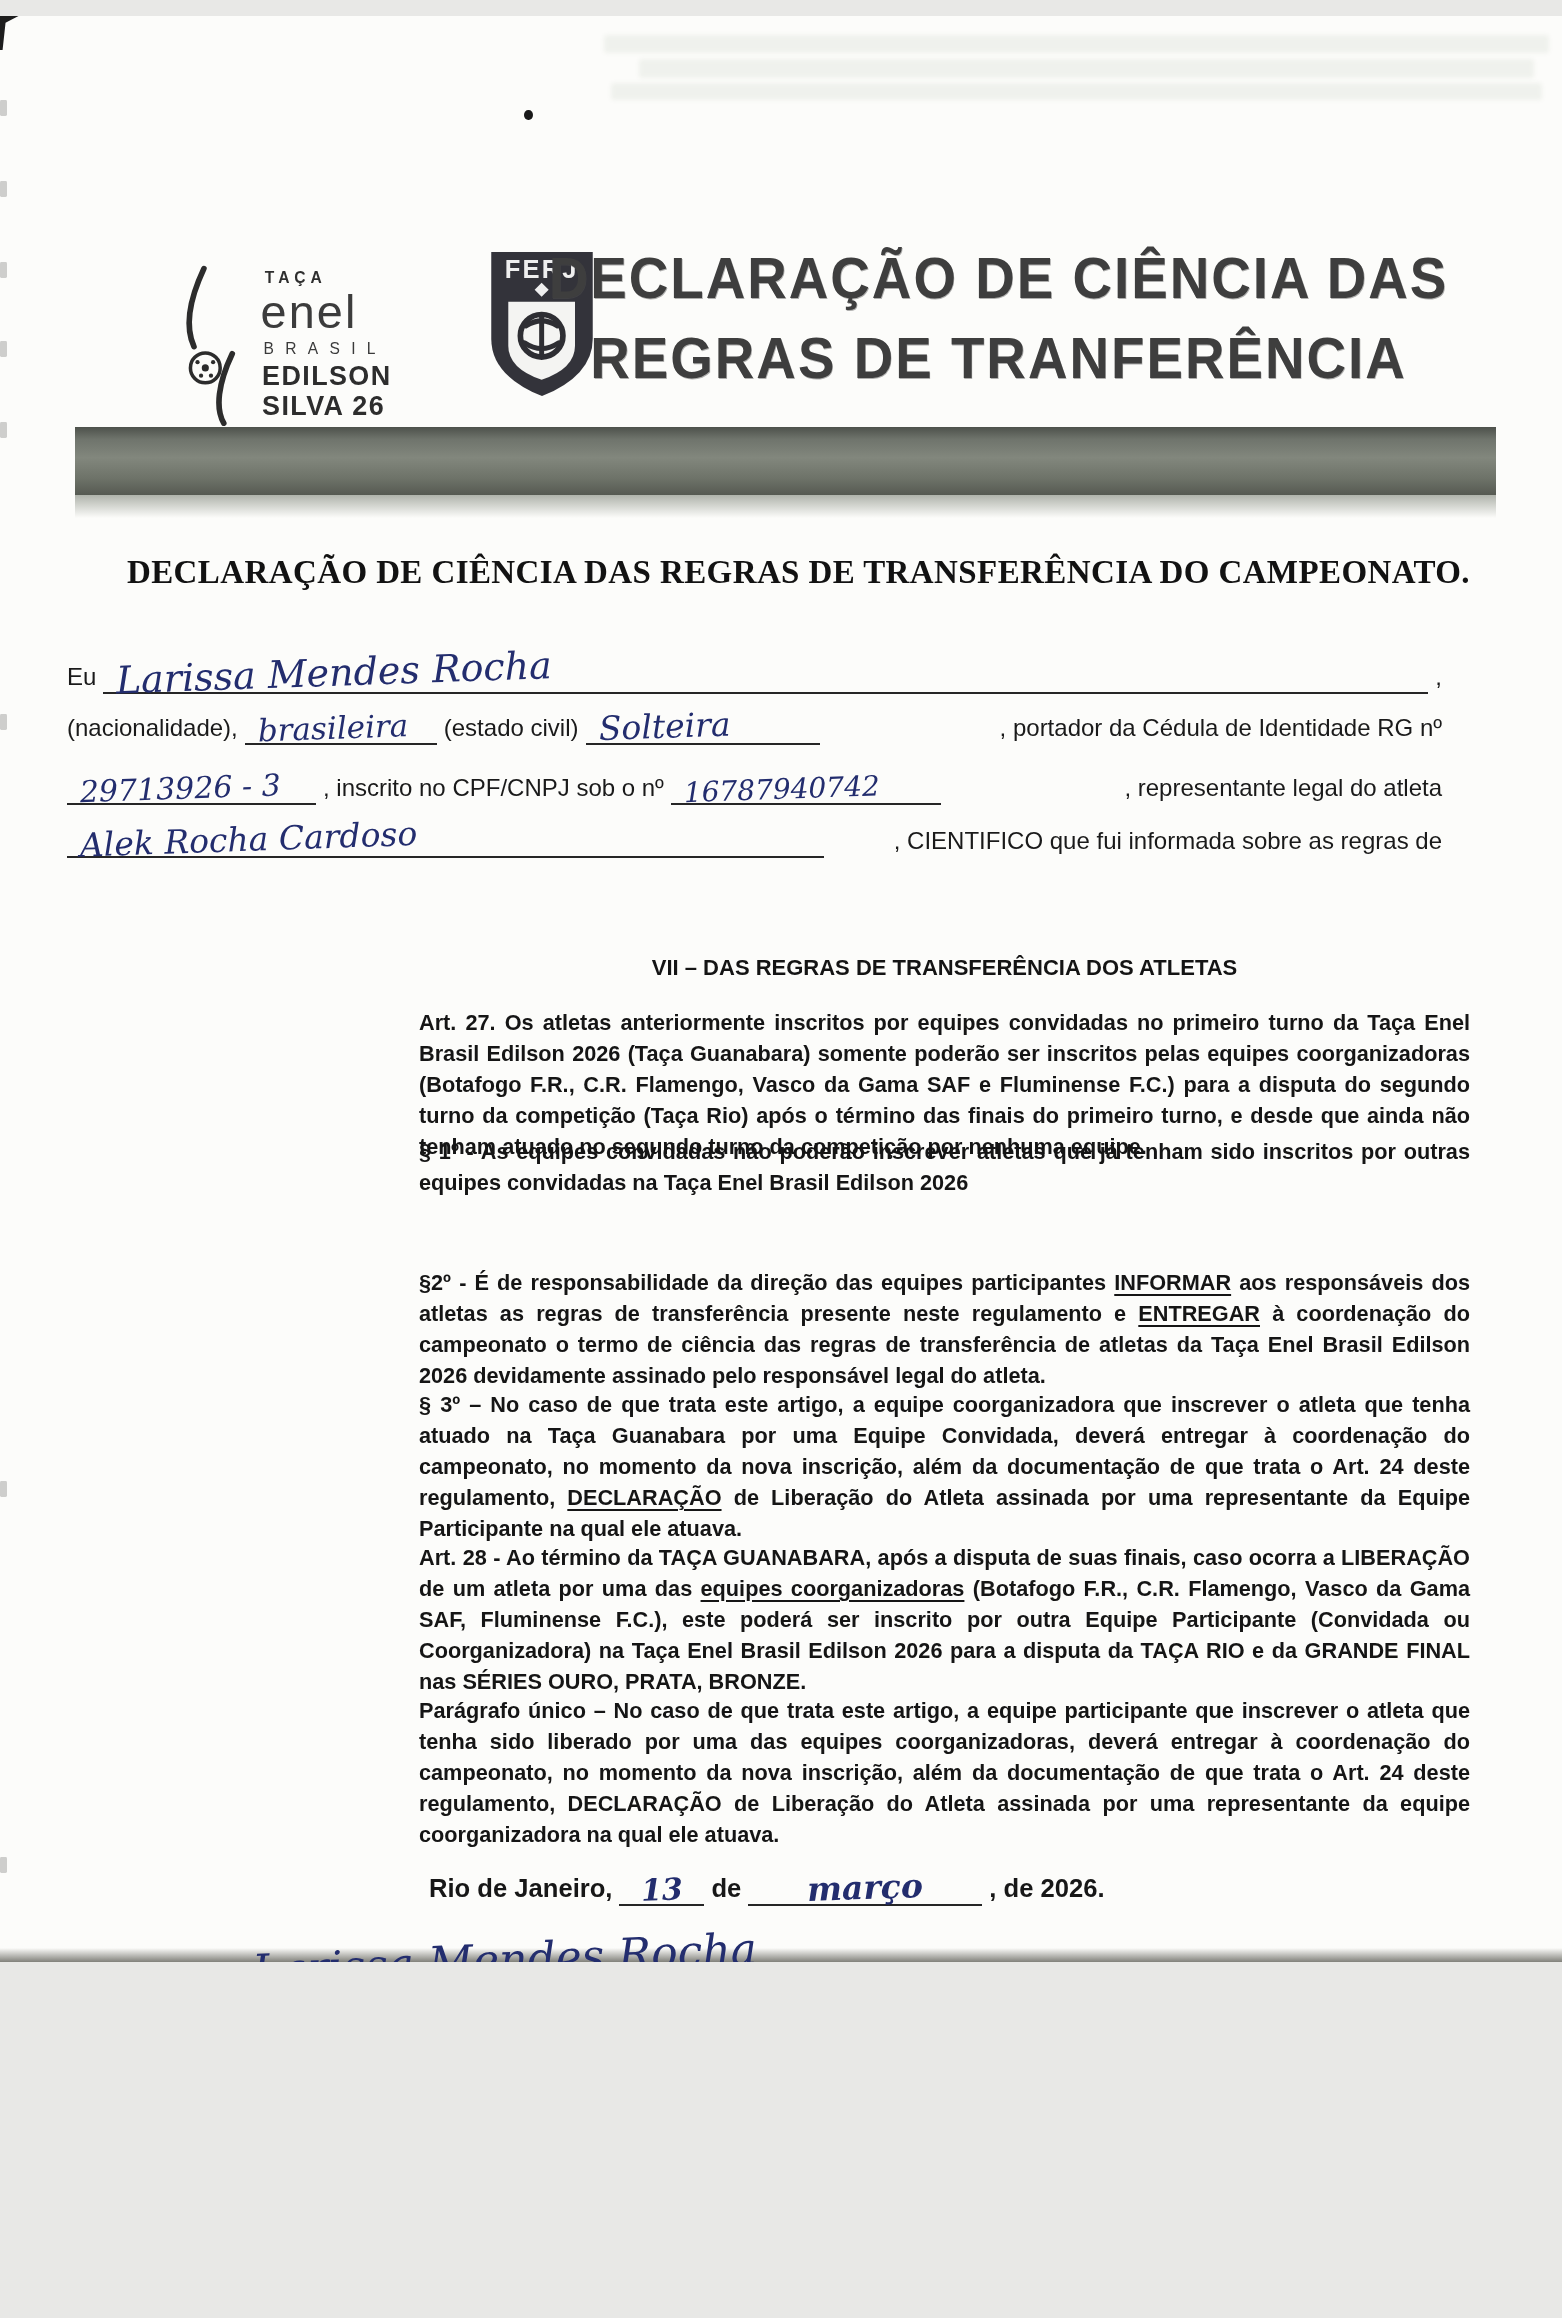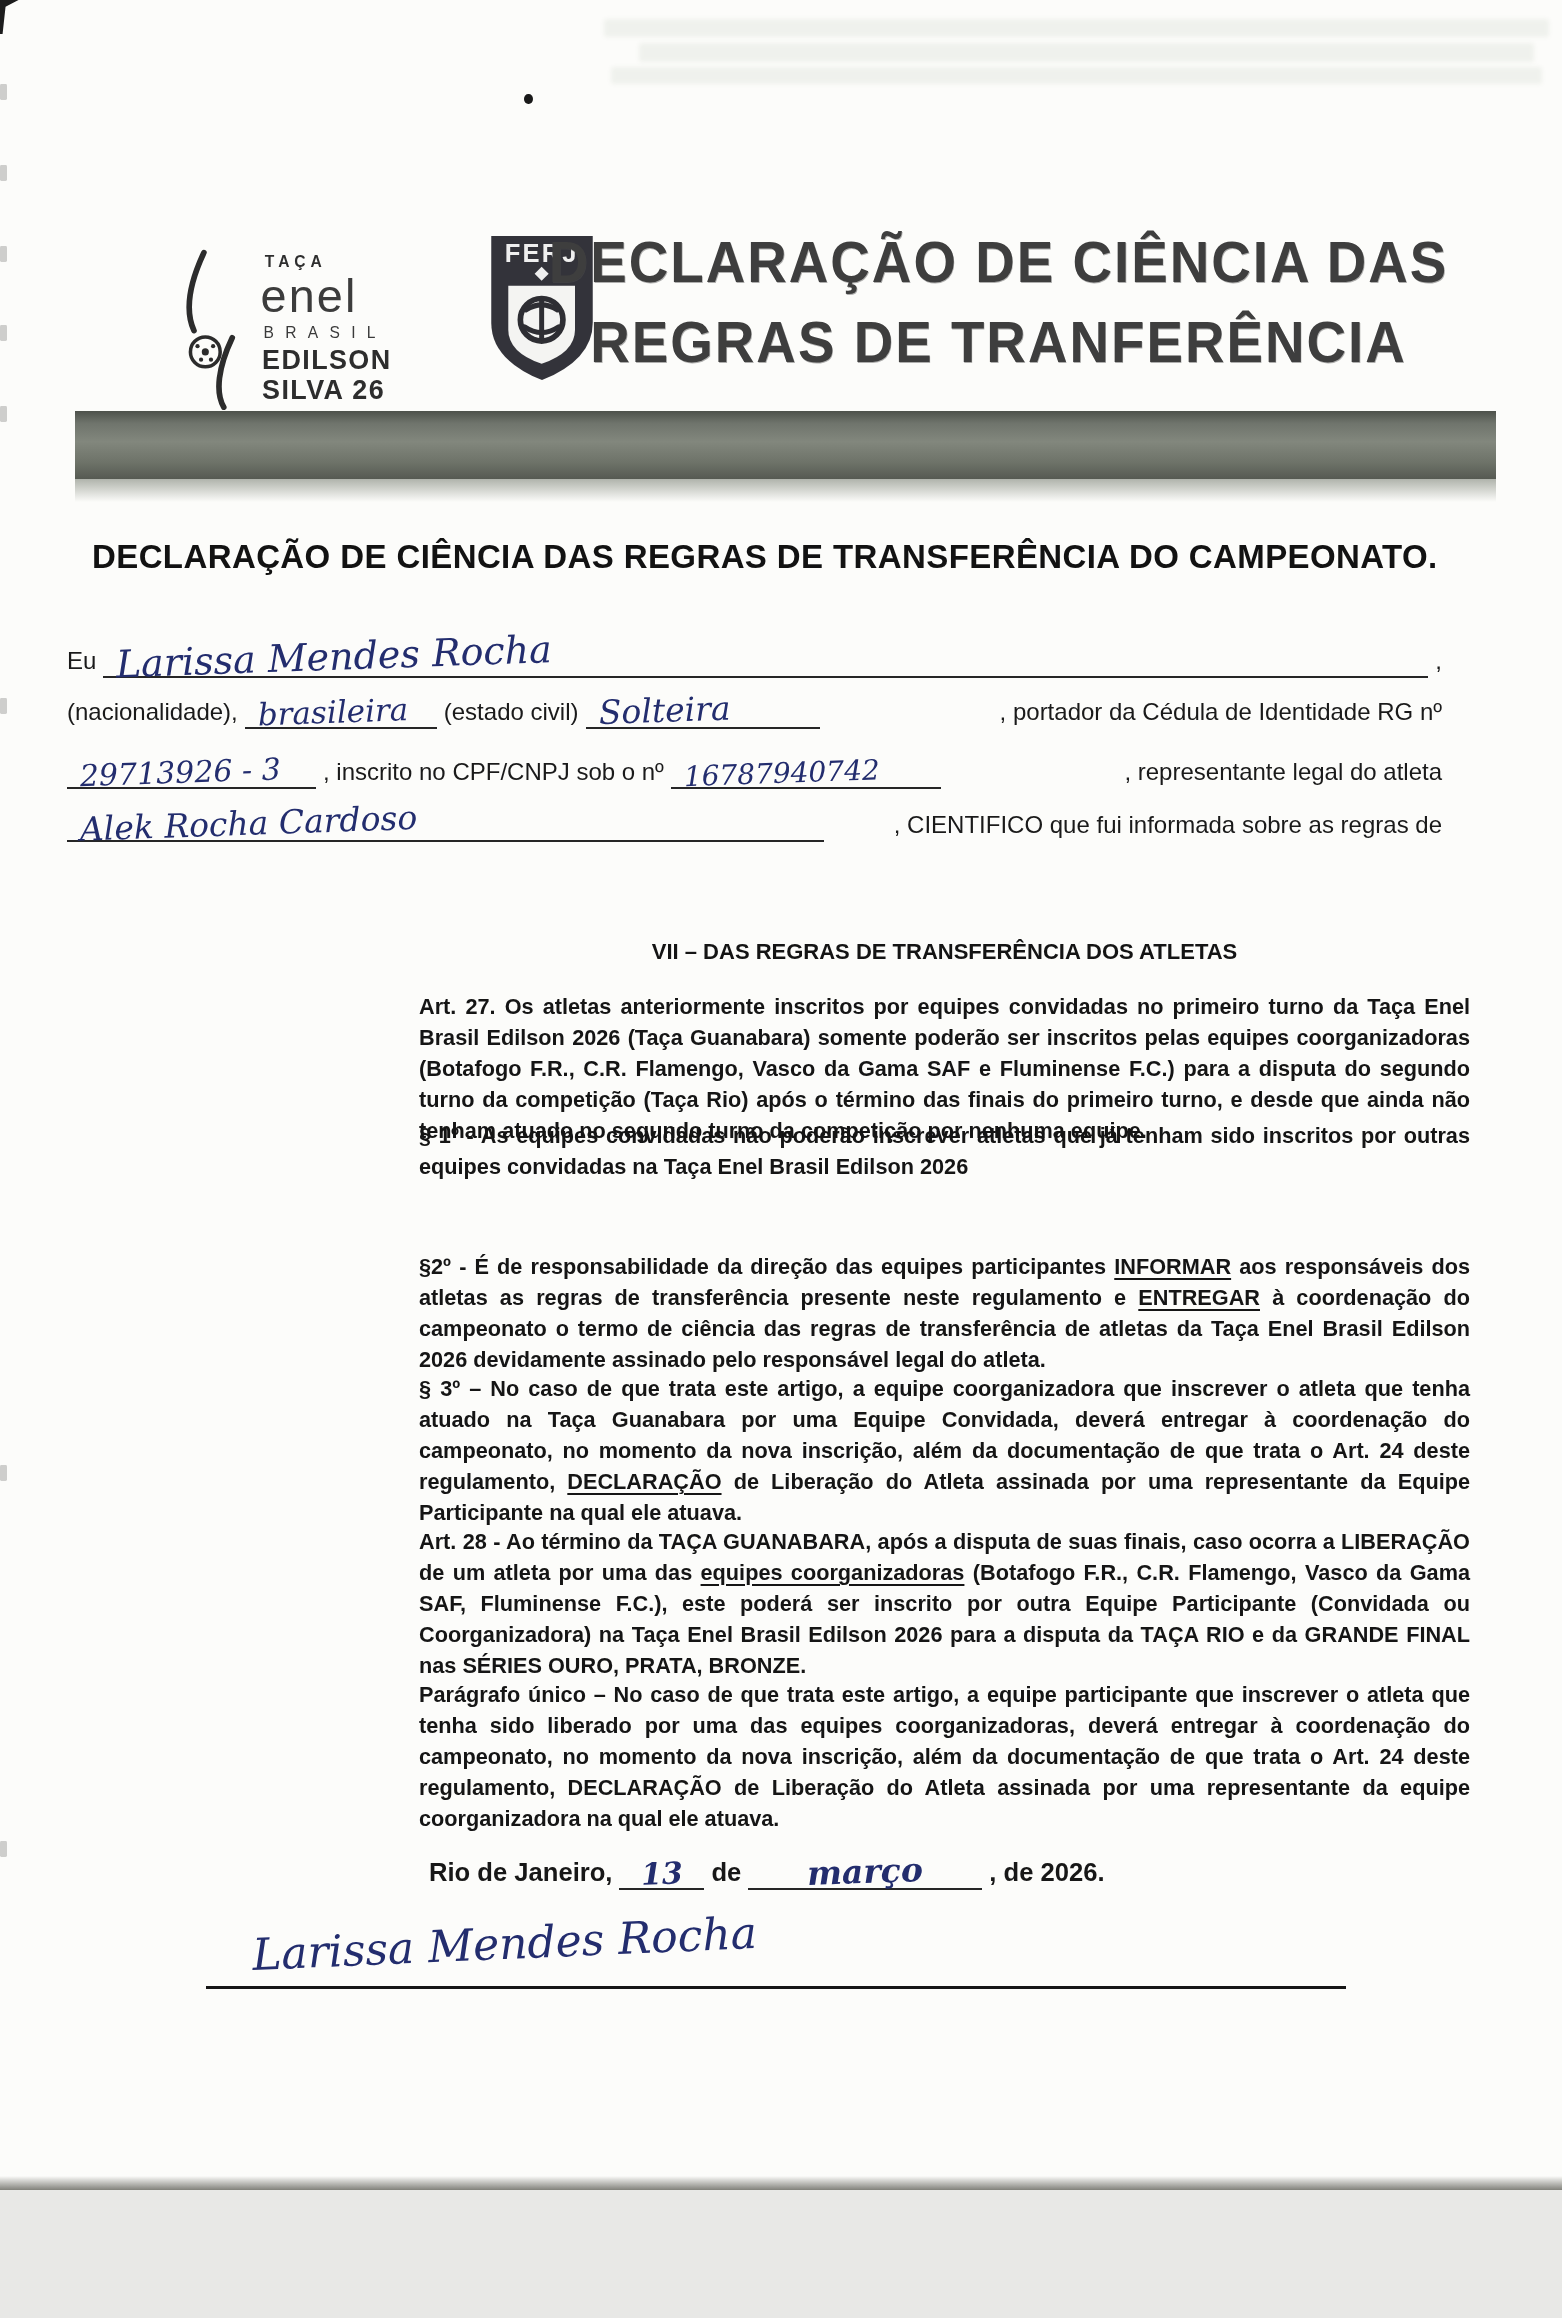--- a/index.html
+++ b/index.html
@@ -1,17 +1,17 @@
 <!DOCTYPE html>
 <html style="font-size:11.4px"><head>
 <meta charset="utf-8">
 <style>
   html,body{margin:0;padding:0;background:#e8e8e6;}
   .page{
-    position:relative;width:1563px;height:2190px;margin:0 auto;
+    position:relative;width:1563px;height:1946px;margin:16px auto;
     background:#fcfcfa;overflow:hidden;
     font-family:"Liberation Sans",sans-serif;color:#1c1c1c;
   }
   
   .corner-tl{position:absolute;left:0;top:0;width:18.5px;height:34px;background:#1d1d1d;
     clip-path:polygon(0 0,100% 0,30% 20%,14% 100%,0 100%);}
   .edge-mark{position:absolute;left:0;width:7px;height:15.6px;background:#555;opacity:.28;border-radius:1.4px;}
   .bleed-row{position:absolute;background:#87997f;opacity:.10;filter:blur(2.1px);border-radius:2.8px;}
   .stray-dot{position:absolute;left:524px;top:94px;width:8.5px;height:10px;background:#191919;border-radius:50%;}
   .bottom-edge{position:absolute;left:0;bottom:0;width:100%;height:14px;
@@ -26,22 +26,22 @@
     font-weight:bold;color:#3e3e3e;font-size:57px;line-height:80px;letter-spacing:2.1px;
     transform:scaleX(.96);transform-origin:center;
     text-shadow:0.7px 0.7px 0 rgba(80,80,80,.45);
   }
   .header-bar{position:absolute;left:75px;top:411px;width:1421px;height:68px;
     background:linear-gradient(to bottom,#4d514b 0%,#6f746c 18%,#82877d 45%,#6e7369 75%,#565a52 100%);}
   .header-bar-shadow{position:absolute;left:75px;top:479px;width:1421px;height:23px;
     background:linear-gradient(to bottom,rgba(150,155,145,.75),rgba(150,155,145,0));}
   
   .doc-title{
-    position:absolute;left:92px;top:538px;width:1378px;margin:0;text-align:left;
-    font-size:33px;font-weight:bold;color:#121212;letter-spacing:0.4px;
+    position:absolute;left:92px;top:538px;width:1378px;margin:0;text-align:right;
+    font-size:33px;font-weight:bold;color:#121212;letter-spacing:0.4px;font-family:Liberation Serif, serif;
   }
   
   .form-row{position:absolute;left:67px;width:1375px;height:53px;display:flex;align-items:flex-end;
     font-size:24px;color:#1a1a1a;white-space:nowrap;}
   .form-row .lbl{padding-bottom:2.8px;}
   .blank{border-bottom:2.1px solid #262626;display:flex;align-items:flex-end;justify-content:flex-start;
     margin:0 7px;}
   .blank.grow{flex:1 1 auto;}
   .push-right{margin-left:auto;padding-bottom:2.8px;}
   .hand{

